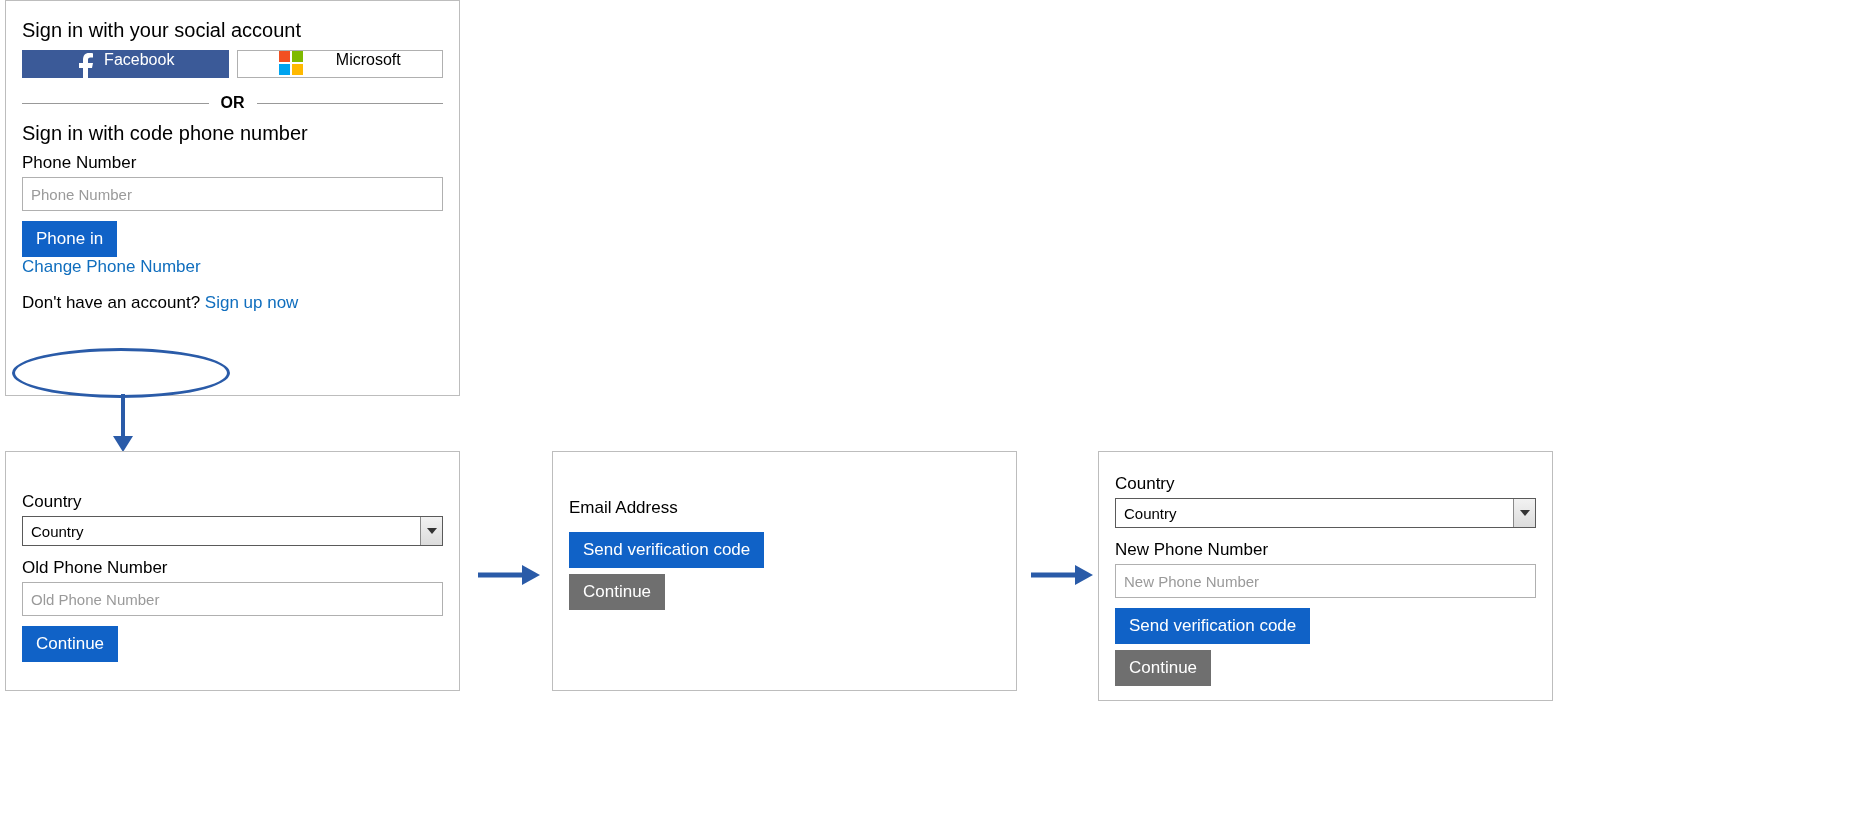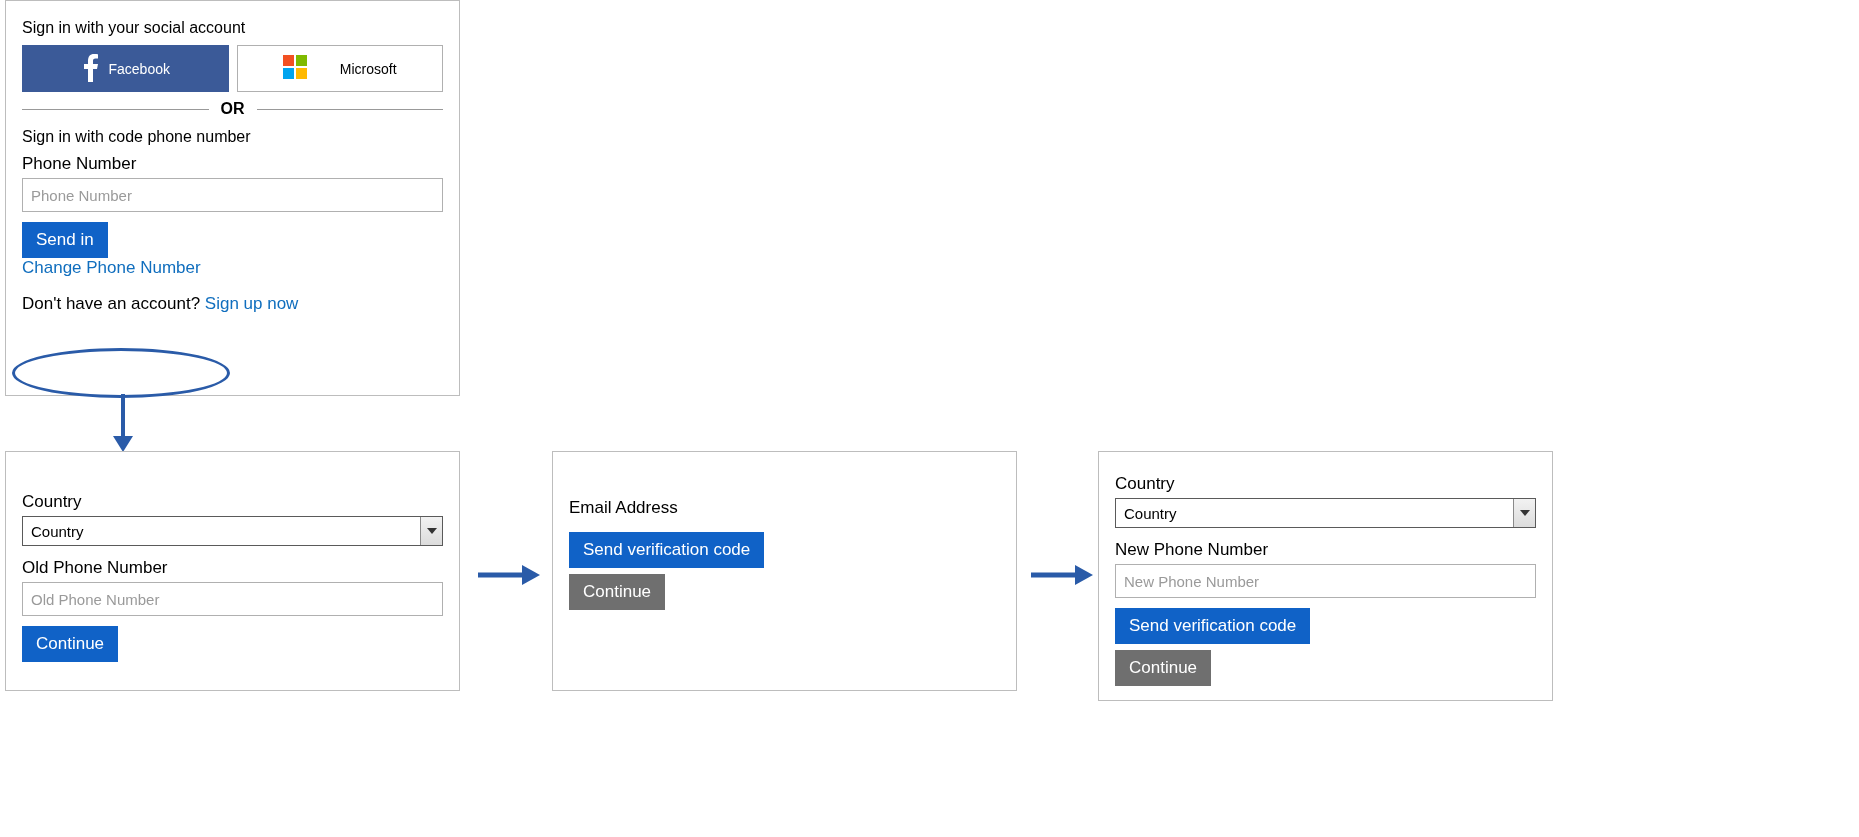--- a/index.html
+++ b/index.html
@@ -14,21 +14,21 @@
     height: 837px;
     position: relative;
   }
   .panel {
     position: absolute;
     border: 1px solid #bdbdbd;
     background: #fff;
     padding: 14px 16px;
   }
   .heading {
-    font-size: 16px;
+    font-size: 20px;
     margin: 4px 0 8px 0;
   }
   .label {
     font-size: 17px;
     margin: 6px 0 4px 0;
   }
   .text-input {
     width: 100%;
     height: 34px;
     border: 1px solid #b0b0b0;
@@ -68,34 +68,33 @@
     font-size: 17px;
     font-weight: 500;
     cursor: pointer;
     margin-top: 10px;
   }
   .btn-blue { background: #1062c7; }
   .btn-gray { background: #6f6f6f; }
   .social-row { display: flex; gap: 8px; margin-top: 6px; }
   .social-btn {
     flex: 1;
-    height: 47px;
+    height: 28px;
     border: 1px solid #b0b0b0;
     display: flex;
-    align-items: center;
     justify-content: center;
     gap: 10px;
-    font-size: 14px;
+    font-size: 16px;
     cursor: pointer;
   }
   .fb-btn { background: #3b5a98; color: #fff; border-color: #3b5a98; }
   .ms-btn { background: #fff; color: #000; gap: 33px; }
   .or-row {
     display: flex; align-items: center;
-    margin: 8px 0 10px 0;
+    margin: 16px 0 10px 0;
   }
   .or-row .line { flex: 1; border-top: 1px solid #999; }
   .or-row .or-text { padding: 0 12px; font-weight: bold; font-size: 16px; }
   .link { color: #106ebe; text-decoration: none; cursor: pointer; }
   .prompt-line { font-size: 17px; margin-top: 16px; }
 
   
   .anno-ellipse {
     position: absolute;
     border: 3px solid #2a5ba8;
@@ -139,21 +138,21 @@
   <div class="or-row">
     <div class="line"></div>
     <div class="or-text">OR</div>
     <div class="line"></div>
   </div>
 
   <div class="heading">Sign in with code phone number</div>
   <div class="label">Phone Number</div>
   <input class="text-input" type="text" placeholder="Phone Number" style="">
 
-  <button class="btn btn-blue">Send in</button>
+  <button class="btn btn-blue">Phone in</button>
 
   <div class="prompt-line" style="margin-top:0;">
     <a class="link">Change Phone Number</a>
   </div>
   <div class="prompt-line">
     <span>Don't have an account?</span>
     <a class="link">Sign up now</a>
   </div>
 </div>
 

